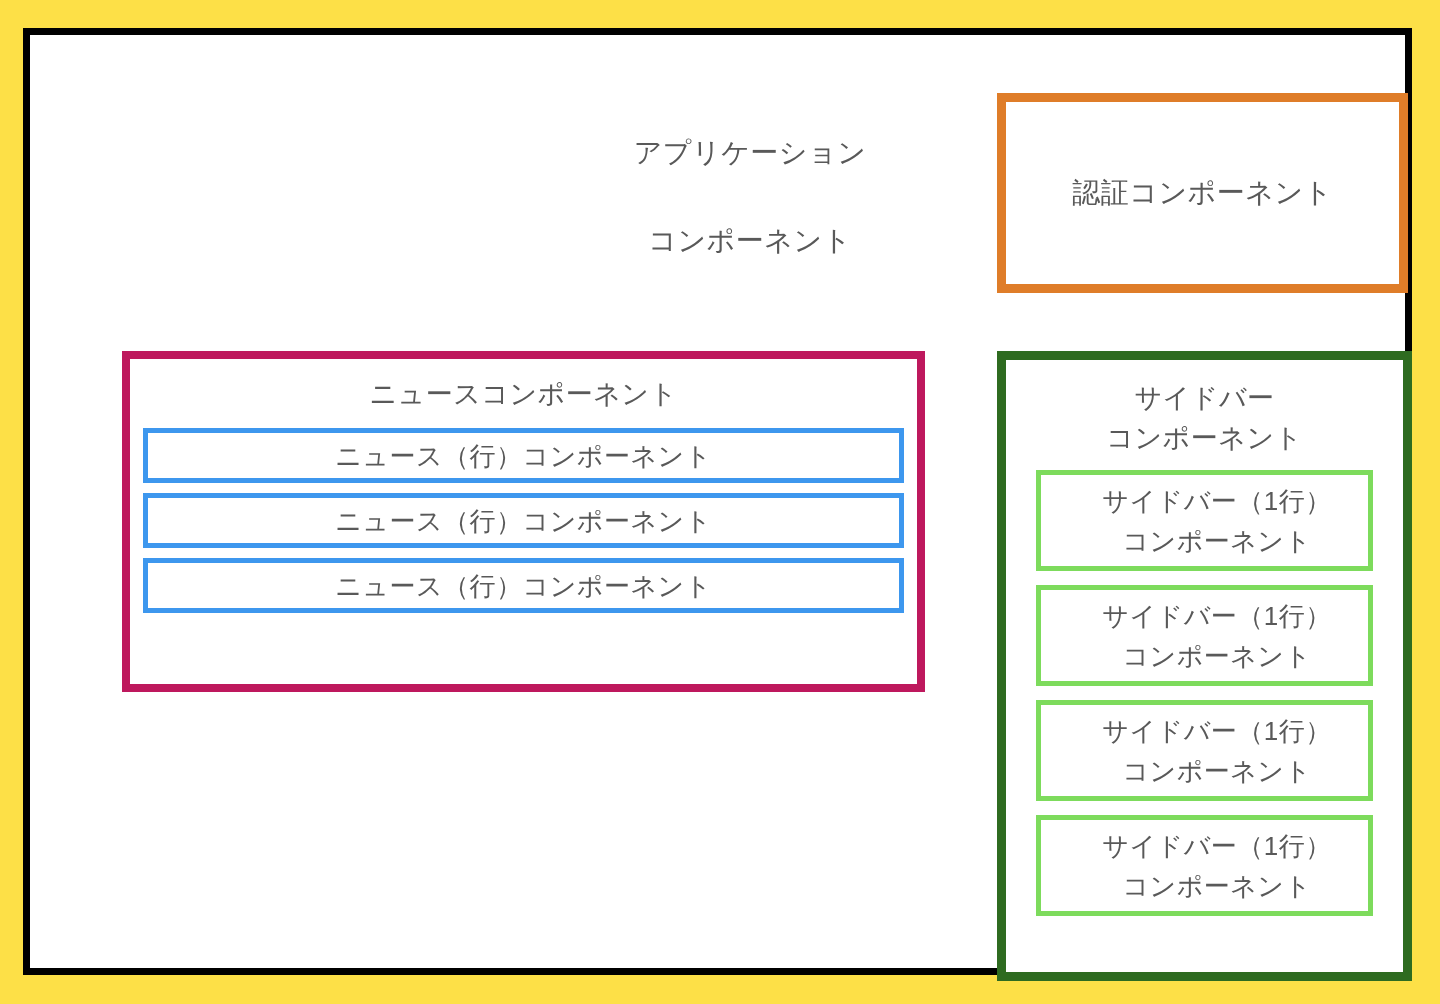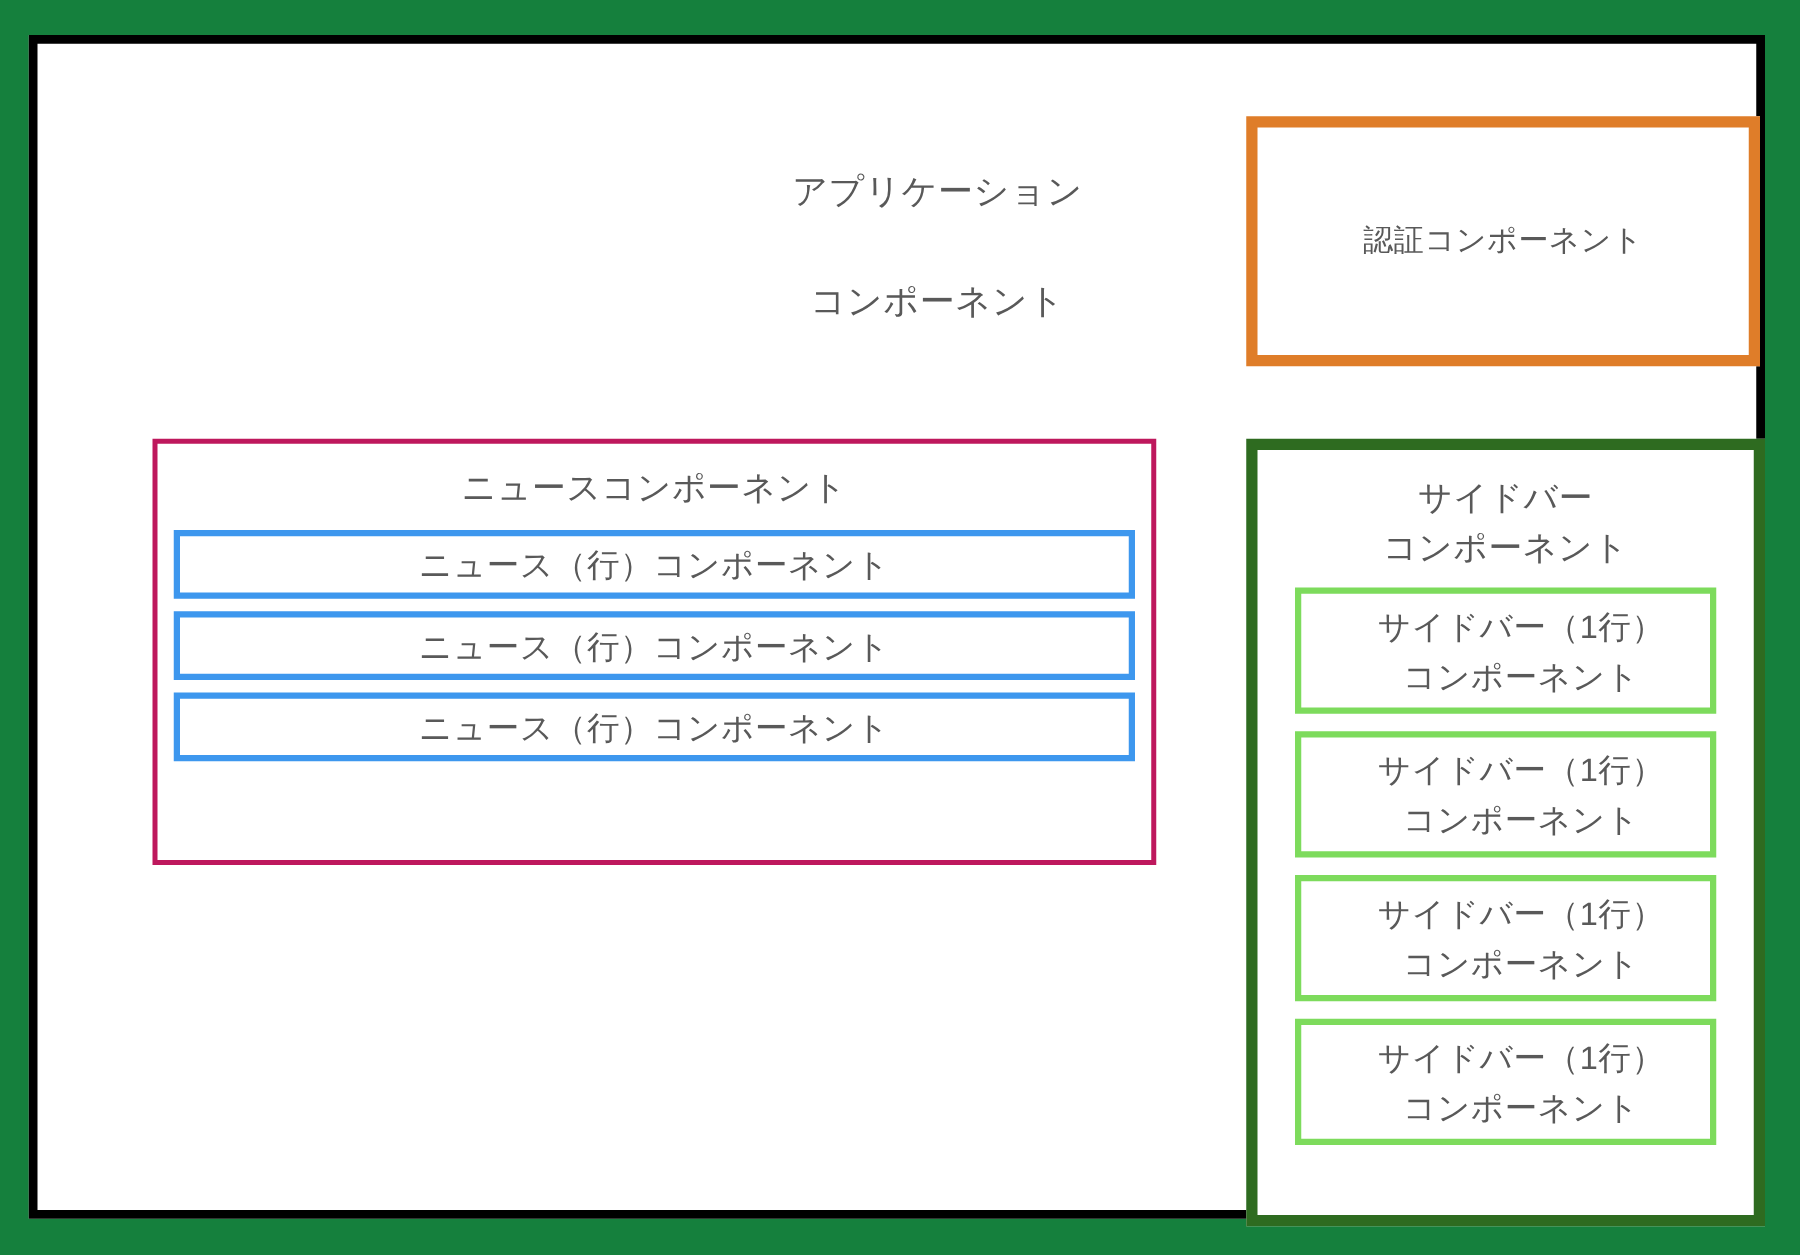--- a/index.html
+++ b/index.html
@@ -8,21 +8,21 @@
     background: #ffffff;
   }
   body {
     font-family: "Liberation Sans", "DejaVu Sans", sans-serif;
   }
 
   #canvas {
     position: relative;
     width: 1440px;
     height: 1004px;
-    background: #15803d;
+    background: #fde047;
     overflow: hidden;
   }
 
   
   #app-frame {
     position: absolute;
     left: 23px;
     top: 28px;
     width: 1389px;
     height: 947px;
@@ -55,34 +55,34 @@
     height: 200px;
     border: 9px solid #DF7D29;
     box-sizing: border-box;
     background: #ffffff;
     display: flex;
     align-items: center;
     justify-content: center;
   }
   #auth-box .box-title {
     color: #595959;
-    font-size: 24px;
+    font-size: 28px;
     line-height: 40px;
     text-align: center;
     letter-spacing: 0.5px;
   }
 
   
   #news-box {
     position: absolute;
     left: 92px;
     top: 316px;
     width: 803px;
     height: 341px;
-    border: 4px solid #be185d;
+    border: 8px solid #be185d;
     box-sizing: border-box;
     background: #ffffff;
   }
   #news-box .container-title {
     margin-top: 17px;
     text-align: center;
     color: #595959;
     font-size: 27px;
     line-height: 36px;
     letter-spacing: 0.5px;

